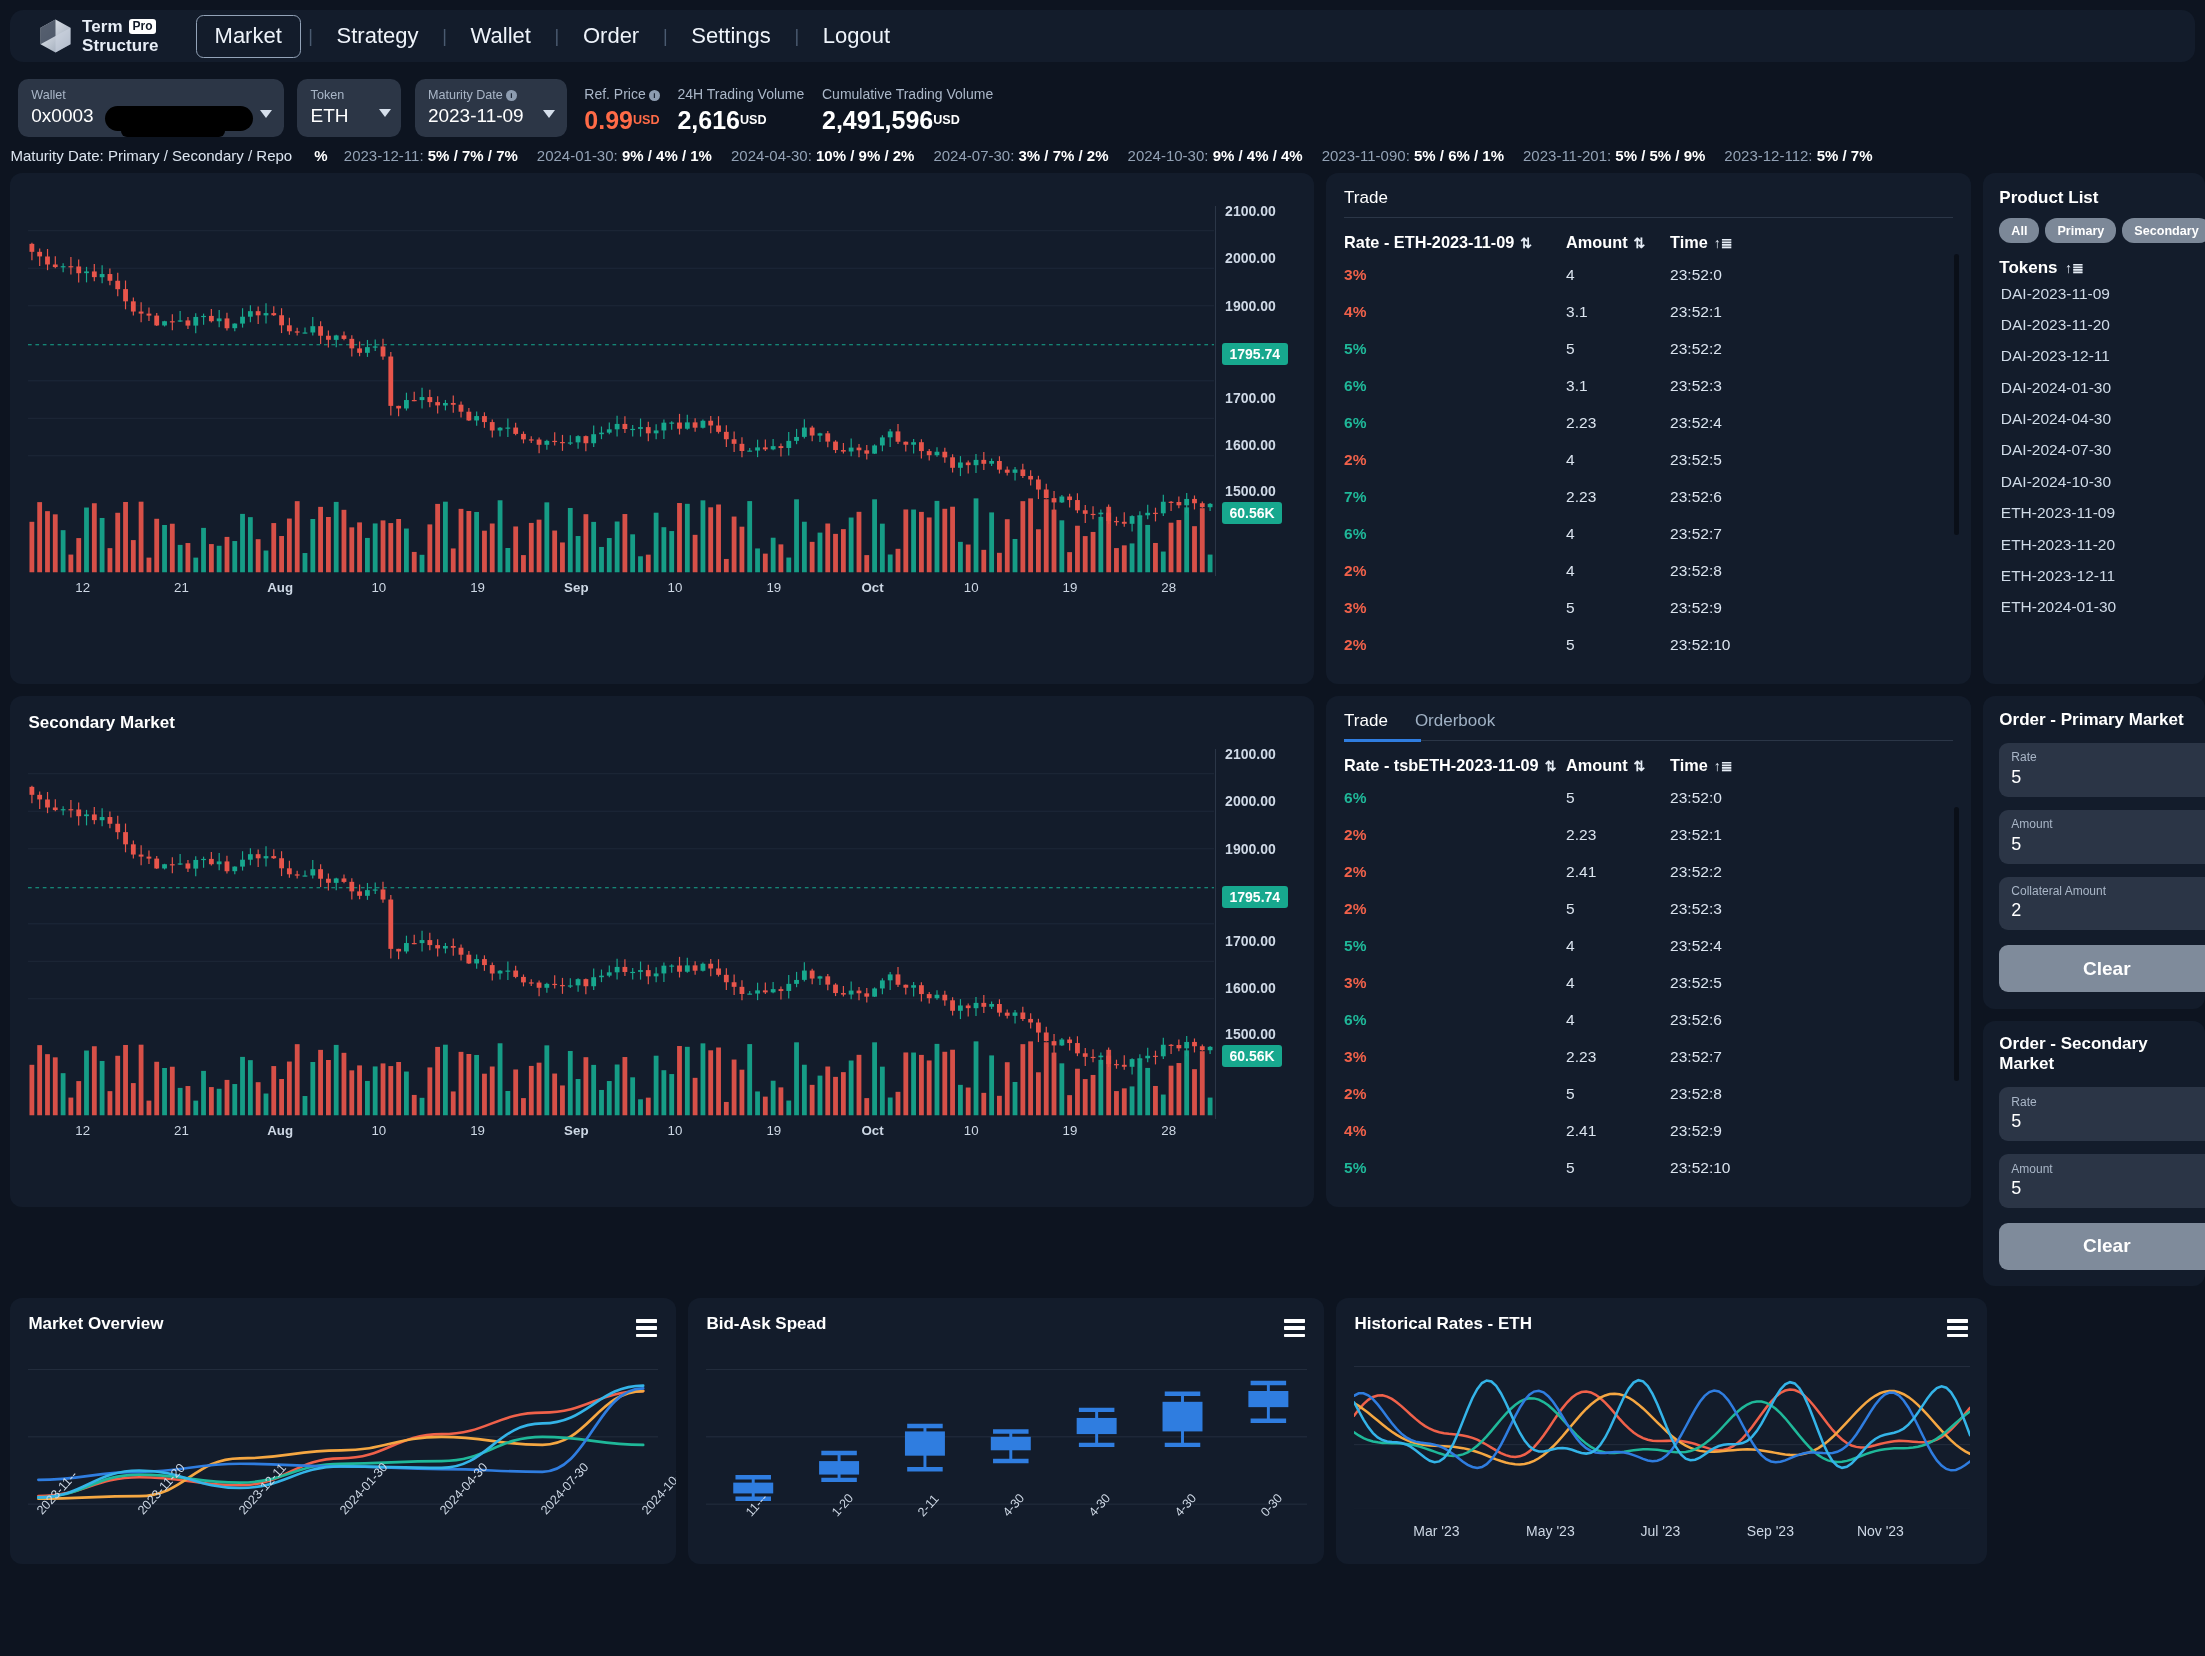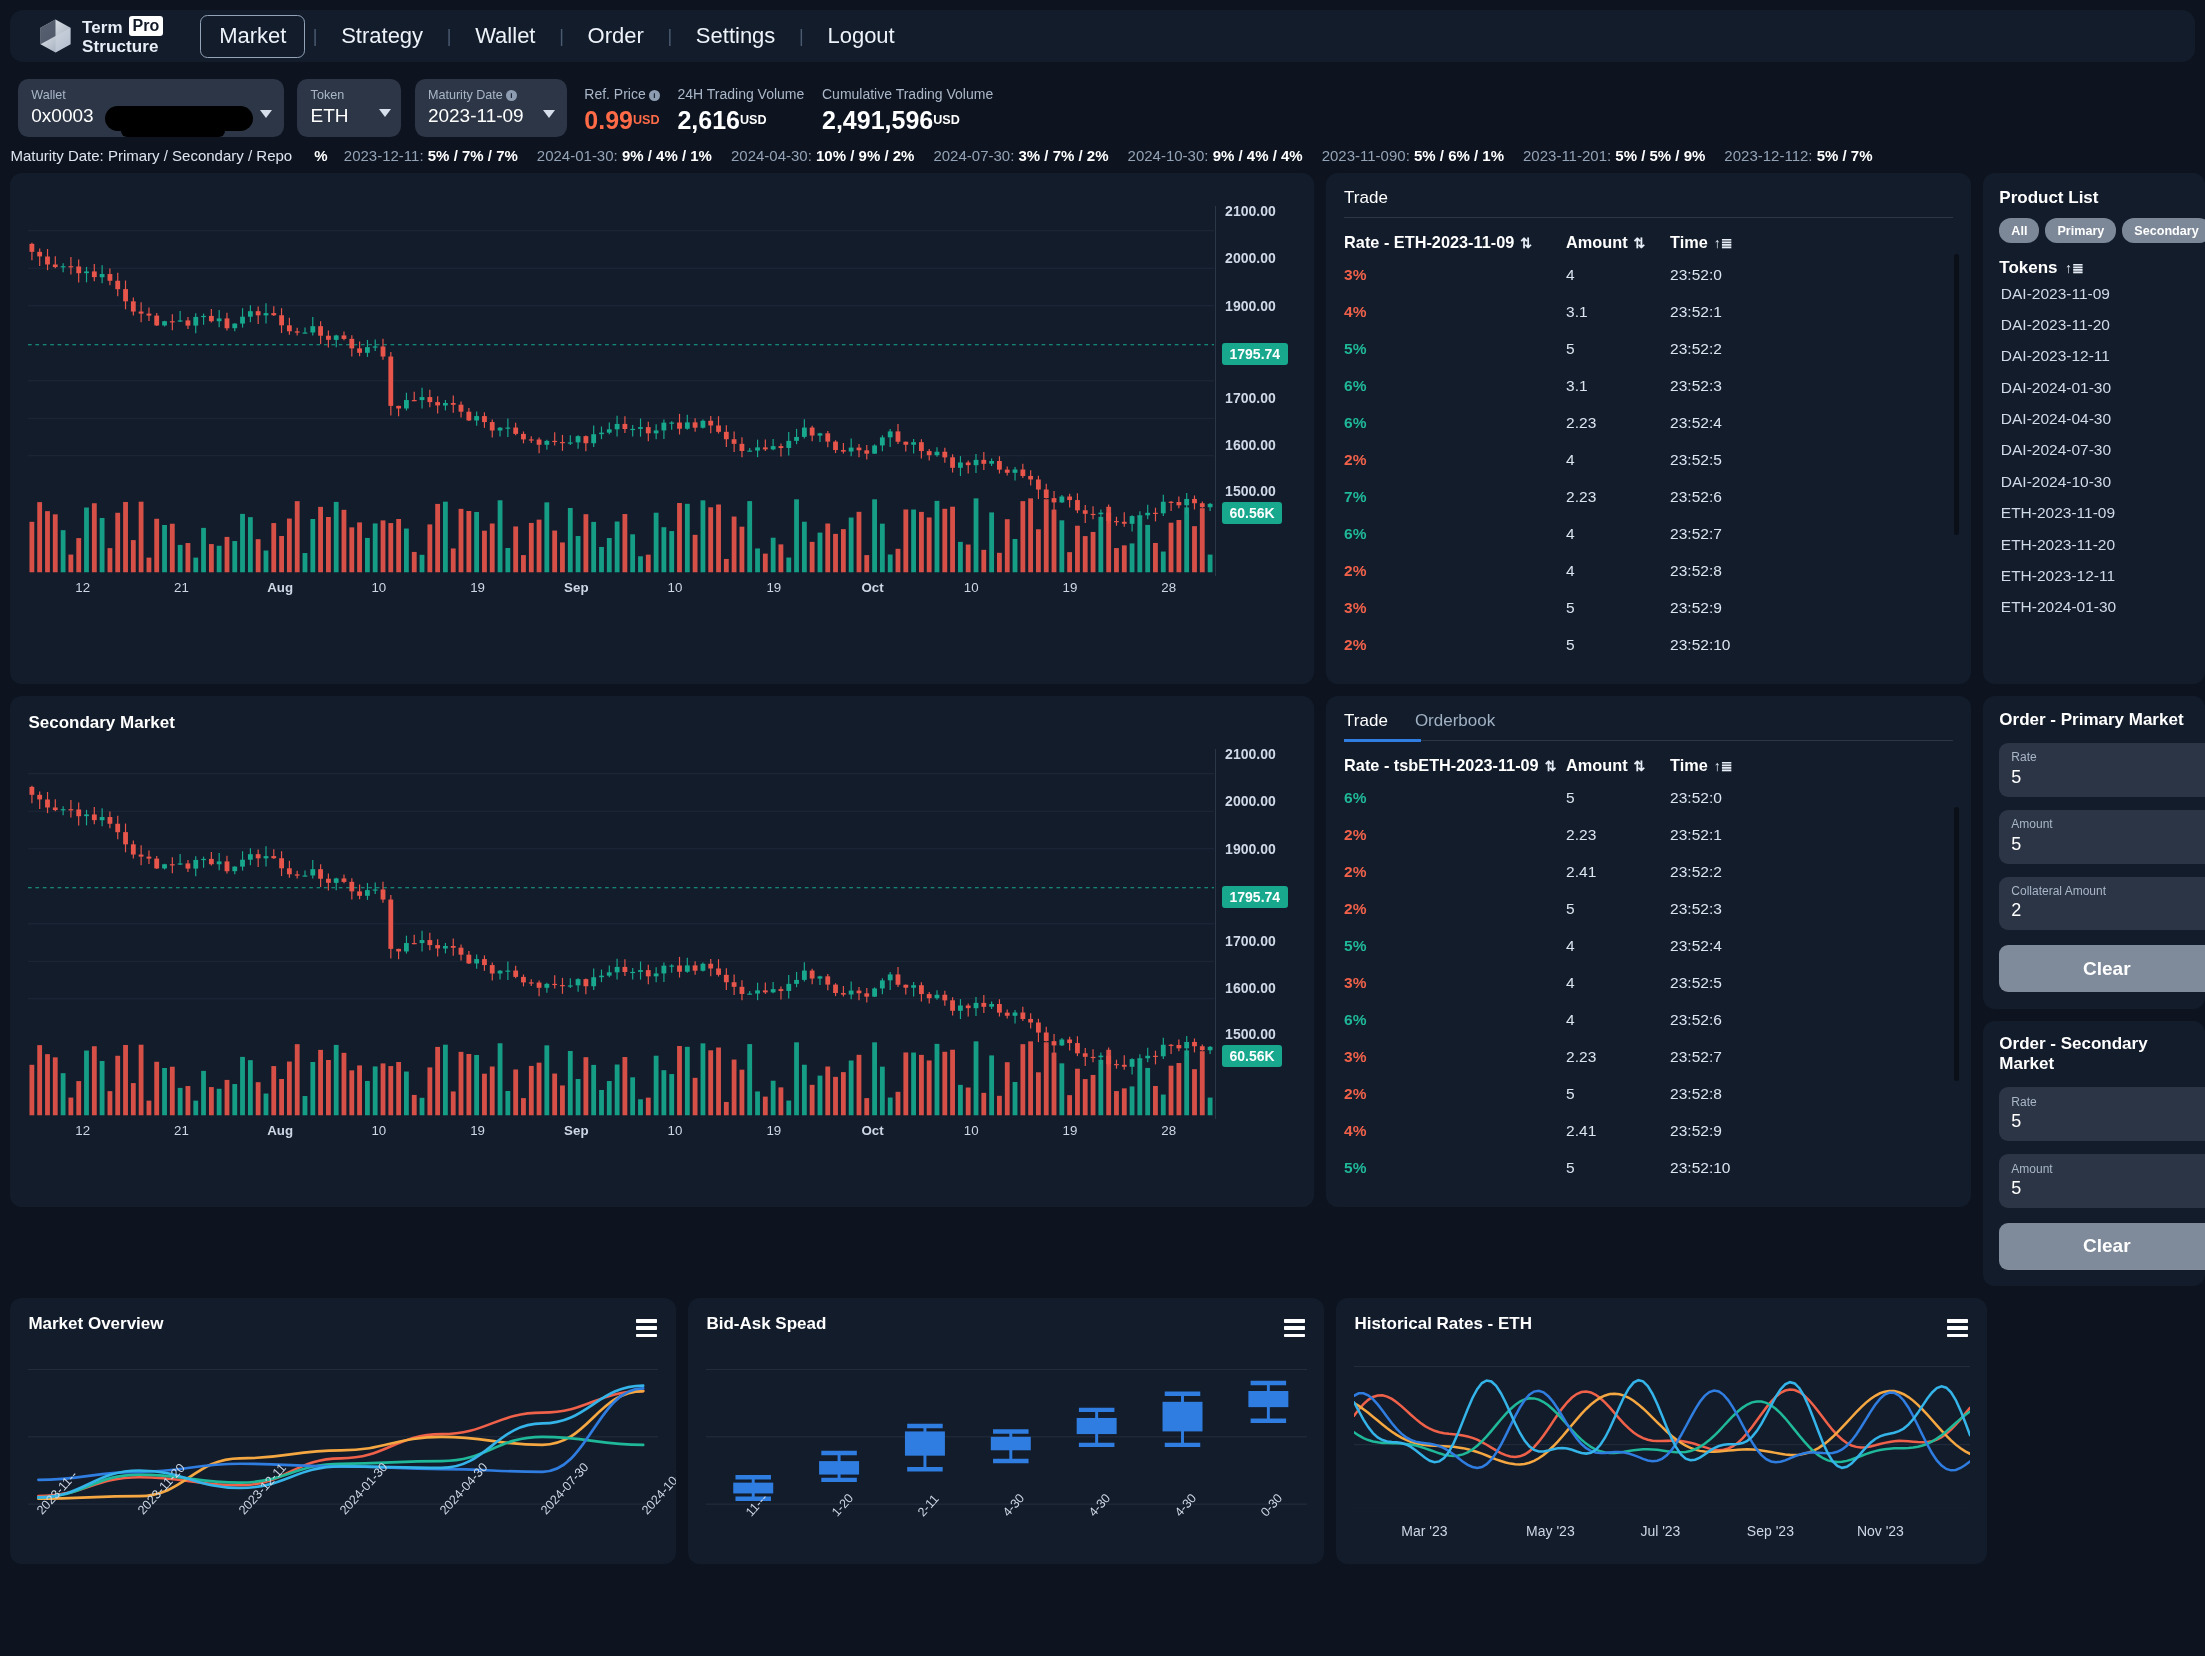--- a/index.html
+++ b/index.html
@@ -19,21 +19,21 @@
     background: #131c2b;
     border-radius: 13.3px;
     display: flex; align-items: center;
     padding: 0 13.3px;
   }
   .brand { display: flex; align-items: center; gap: 10.4px; margin-right: 37px; padding-left: 15px;}
   .logo-cube { width: 33px; height: 36px; position: relative; }
   .brand-text { position: relative; line-height: 1.12; font-size: 17px; font-weight: 700; letter-spacing: 0.1px; }
   .pro-badge {
     display: inline-block; background: #ffffff; color: #121a28;
-    font-size: 16px; font-weight: 700; border-radius: 3px;
+    font-size: 12px; font-weight: 700; border-radius: 3px;
     padding: 0.7px 3.7px; vertical-align: 2.2px; margin-left: 6px;
   }
   .nav-links { display: flex; align-items: center; }
   .nav-item {
     font-size: 22px; color: #eef3fa; padding: 7.4px 16.3px; cursor: pointer;
     white-space: nowrap;
   }
   .nav-item.active {
     border: 1.5px solid #93a3b8; border-radius: 7.4px; padding: 7.4px 18px;
   }
@@ -1571,17 +1571,17 @@
         </div>
       <div class="bchart" id="hist-rates"><svg width="616" height="209" viewBox="0 0 832 282">
             <line x1="0" y1="14" x2="832" y2="14" stroke="#2a3445" stroke-width="1"></line>
             <line x1="0" y1="119.6" x2="832" y2="119.6" stroke="#2a3445" stroke-width="1"></line>
             <line x1="0" y1="206.0" x2="832" y2="206.0" stroke="#44506310" stroke-width="1"></line>
             <path d="M0.0,80.6L6.4,72.1L12.8,64.8L19.2,59.1L25.6,55.2L32.0,53.2L38.4,53.0L44.8,54.7L51.2,57.8L57.6,62.2L64.0,67.5L70.4,73.3L76.8,79.2L83.2,84.8L89.6,90.0L96.0,94.5L102.4,98.1L108.8,100.9L115.2,102.8L121.6,104.1L128.0,105.0L134.4,105.6L140.8,106.2L147.2,107.1L153.6,108.5L160.0,110.4L166.4,112.9L172.8,116.1L179.2,119.7L185.6,123.5L192.0,127.4L198.4,130.9L204.8,133.8L211.2,135.7L217.6,136.3L224.0,135.4L230.4,132.9L236.8,128.7L243.2,122.9L249.6,115.6L256.0,107.2L262.4,98.0L268.8,88.5L275.2,79.0L281.6,70.2L288.0,62.4L294.4,56.0L300.8,51.3L307.2,48.6L313.6,47.8L320.0,49.1L326.4,52.2L332.8,56.9L339.2,62.9L345.6,69.7L352.0,77.0L358.4,84.4L364.8,91.4L371.2,97.7L377.6,103.1L384.0,107.5L390.4,110.8L396.8,113.0L403.2,114.3L409.6,114.8L416.0,114.8L422.4,114.5L428.8,114.3L435.2,114.3L441.6,114.7L448.0,115.6L454.4,116.9L460.8,118.8L467.2,120.9L473.6,123.0L480.0,125.0L486.4,126.4L492.8,127.0L499.2,126.5L505.6,124.8L512.0,121.7L518.4,117.1L524.8,111.1L531.2,103.9L537.6,95.8L544.0,87.1L550.4,78.2L556.8,69.6L563.2,61.7L569.6,55.0L576.0,49.8L582.4,46.5L588.8,45.1L595.2,45.8L601.6,48.6L608.0,53.1L614.4,59.3L620.8,66.7L627.2,74.8L633.6,83.4L640.0,91.8L646.4,99.7L652.8,106.8L659.2,112.7L665.6,117.4L672.0,120.7L678.4,122.6L684.8,123.4L691.2,123.1L697.6,122.0L704.0,120.5L710.4,118.8L716.8,117.2L723.2,115.9L729.6,114.9L736.0,114.5L742.4,114.6L748.8,115.0L755.2,115.6L761.6,116.1L768.0,116.4L774.4,116.1L780.8,114.9L787.2,112.8L793.6,109.5L800.0,105.0L806.4,99.3L812.8,92.7L819.2,85.4L825.6,77.6L832.0,69.8" fill="none" stroke="#f0614a" stroke-width="3.4" stroke-linecap="round"></path>
             <path d="M0.0,63.4L6.4,67.2L12.8,71.7L19.2,76.6L25.6,81.8L32.0,87.1L38.4,92.3L44.8,97.4L51.2,102.1L57.6,106.3L64.0,110.0L70.4,113.1L76.8,115.7L83.2,117.7L89.6,119.2L96.0,120.2L102.4,120.8L108.8,121.2L115.2,121.5L121.6,121.7L128.0,122.0L134.4,122.5L140.8,123.3L147.2,124.3L153.6,125.7L160.0,127.4L166.4,129.5L172.8,131.8L179.2,134.3L185.6,136.9L192.0,139.4L198.4,141.7L204.8,143.7L211.2,145.2L217.6,146.1L224.0,146.3L230.4,145.6L236.8,144.0L243.2,141.5L249.6,138.0L256.0,133.5L262.4,128.2L268.8,122.1L275.2,115.4L281.6,108.2L288.0,100.6L294.4,93.0L300.8,85.4L307.2,78.1L313.6,71.4L320.0,65.4L326.4,60.2L332.8,56.1L339.2,53.1L345.6,51.3L352.0,50.8L358.4,51.5L364.8,53.3L371.2,56.3L377.6,60.3L384.0,65.2L390.4,70.7L396.8,76.7L403.2,83.0L409.6,89.4L416.0,95.7L422.4,101.8L428.8,107.5L435.2,112.6L441.6,117.1L448.0,120.9L454.4,124.0L460.8,126.3L467.2,128.0L473.6,128.9L480.0,129.3L486.4,129.3L492.8,128.9L499.2,128.3L505.6,127.6L512.0,127.0L518.4,126.4L524.8,126.0L531.2,125.9L537.6,126.1L544.0,126.6L550.4,127.4L556.8,128.4L563.2,129.5L569.6,130.7L576.0,131.8L582.4,132.8L588.8,133.4L595.2,133.5L601.6,133.1L608.0,132.0L614.4,130.2L620.8,127.6L627.2,124.2L633.6,119.9L640.0,115.0L646.4,109.3L652.8,103.1L659.2,96.4L665.6,89.5L672.0,82.6L678.4,75.7L684.8,69.2L691.2,63.2L697.6,58.0L704.0,53.6L710.4,50.2L716.8,48.0L723.2,47.0L729.6,47.3L736.0,48.8L742.4,51.5L748.8,55.3L755.2,60.1L761.6,65.8L768.0,72.2L774.4,79.1L780.8,86.3L787.2,93.5L793.6,100.7L800.0,107.5L806.4,113.8L812.8,119.6L819.2,124.5L825.6,128.7L832.0,131.9" fill="none" stroke="#f5a742" stroke-width="3.4" stroke-linecap="round"></path>
             <path d="M0.0,103.0L6.4,107.2L12.8,110.7L19.2,113.4L25.6,115.3L32.0,116.5L38.4,117.2L44.8,117.5L51.2,117.7L57.6,117.8L64.0,118.0L70.4,118.6L76.8,119.5L83.2,120.8L89.6,122.5L96.0,124.6L102.4,126.8L108.8,129.1L115.2,131.3L121.6,133.1L128.0,134.3L134.4,134.8L140.8,134.3L147.2,132.7L153.6,130.0L160.0,126.1L166.4,121.1L172.8,115.1L179.2,108.3L185.6,100.9L192.0,93.3L198.4,85.6L204.8,78.4L211.2,71.7L217.6,66.1L224.0,61.6L230.4,58.6L236.8,57.0L243.2,57.1L249.6,58.8L256.0,62.0L262.4,66.5L268.8,72.1L275.2,78.5L281.6,85.5L288.0,92.7L294.4,99.8L300.8,106.6L307.2,112.8L313.6,118.2L320.0,122.7L326.4,126.2L332.8,128.6L339.2,130.1L345.6,130.7L352.0,130.7L358.4,130.1L364.8,129.2L371.2,128.1L377.6,127.1L384.0,126.4L390.4,125.9L396.8,125.8L403.2,126.0L409.6,126.6L416.0,127.5L422.4,128.4L428.8,129.2L435.2,129.8L441.6,129.9L448.0,129.4L454.4,128.1L460.8,125.8L467.2,122.6L473.6,118.5L480.0,113.4L486.4,107.6L492.8,101.2L499.2,94.4L505.6,87.6L512.0,80.9L518.4,74.8L524.8,69.6L531.2,65.4L537.6,62.5L544.0,61.2L550.4,61.3L556.8,63.1L563.2,66.4L569.6,71.2L576.0,77.1L582.4,84.0L588.8,91.6L595.2,99.6L601.6,107.5L608.0,115.2L614.4,122.3L620.8,128.6L627.2,133.8L633.6,137.9L640.0,140.8L646.4,142.5L652.8,143.1L659.2,142.7L665.6,141.5L672.0,139.6L678.4,137.3L684.8,134.9L691.2,132.4L697.6,130.2L704.0,128.3L710.4,126.7L716.8,125.7L723.2,125.0L729.6,124.6L736.0,124.4L742.4,124.3L748.8,124.0L755.2,123.5L761.6,122.4L768.0,120.8L774.4,118.4L780.8,115.3L787.2,111.4L793.6,106.8L800.0,101.7L806.4,96.1L812.8,90.4L819.2,84.8L825.6,79.5L832.0,74.9" fill="none" stroke="#1fb899" stroke-width="3.4" stroke-linecap="round"></path>
             <path d="M0.0,53.6L6.4,50.3L12.8,50.2L19.2,52.9L25.6,58.1L32.0,65.2L38.4,73.5L44.8,82.2L51.2,90.6L57.6,98.3L64.0,104.7L70.4,109.7L76.8,113.2L83.2,115.5L89.6,116.8L96.0,117.6L102.4,118.4L108.8,119.6L115.2,121.5L121.6,124.4L128.0,128.2L134.4,132.7L140.8,137.7L147.2,142.6L153.6,146.9L160.0,149.8L166.4,151.0L172.8,149.8L179.2,146.0L185.6,139.6L192.0,130.7L198.4,119.8L204.8,107.4L211.2,94.3L217.6,81.4L224.0,69.6L230.4,59.6L236.8,52.2L243.2,47.9L249.6,46.8L256.0,49.0L262.4,54.1L268.8,61.7L275.2,71.1L281.6,81.5L288.0,92.2L294.4,102.4L300.8,111.4L307.2,118.8L313.6,124.4L320.0,128.1L326.4,130.2L332.8,130.9L339.2,130.7L345.6,130.1L352.0,129.5L358.4,129.4L364.8,130.1L371.2,131.5L377.6,133.7L384.0,136.2L390.4,138.8L396.8,140.9L403.2,141.9L409.6,141.3L416.0,138.7L422.4,134.0L428.8,127.0L435.2,117.9L441.6,107.2L448.0,95.4L454.4,83.4L460.8,71.9L467.2,61.7L473.6,53.7L480.0,48.5L486.4,46.5L492.8,47.8L499.2,52.3L505.6,59.8L512.0,69.5L518.4,80.9L524.8,93.1L531.2,105.1L537.6,116.3L544.0,126.0L550.4,133.7L556.8,139.1L563.2,142.3L569.6,143.4L576.0,142.7L582.4,140.8L588.8,138.2L595.2,135.5L601.6,133.1L608.0,131.3L614.4,130.3L620.8,130.1L627.2,130.4L633.6,131.0L640.0,131.3L646.4,130.9L652.8,129.3L659.2,126.1L665.6,121.1L672.0,114.3L678.4,105.9L684.8,96.1L691.2,85.7L697.6,75.3L704.0,65.8L710.4,57.8L716.8,52.1L723.2,49.3L729.6,49.6L736.0,53.2L742.4,59.9L748.8,69.4L755.2,80.9L761.6,93.7L768.0,106.9L774.4,119.7L780.8,131.2L787.2,140.8L793.6,147.9L800.0,152.4L806.4,154.3L812.8,153.7L819.2,151.1L825.6,147.1L832.0,142.2" fill="none" stroke="#2f7de0" stroke-width="3.4" stroke-linecap="round"></path>
             <path d="M0.0,62.3L6.4,74.1L12.8,85.7L19.2,95.9L25.6,104.0L32.0,109.9L38.4,113.4L44.8,115.2L51.2,115.9L57.6,116.4L64.0,117.3L70.4,119.3L76.8,122.6L83.2,127.1L89.6,132.2L96.0,137.3L102.4,141.3L108.8,143.2L115.2,142.2L121.6,137.7L128.0,129.5L134.4,117.8L140.8,103.5L147.2,87.5L153.6,71.4L160.0,56.6L166.4,44.6L172.8,36.4L179.2,32.9L185.6,34.3L192.0,40.2L198.4,50.1L204.8,62.7L211.2,76.7L217.6,90.8L224.0,103.5L230.4,114.1L236.8,121.8L243.2,126.6L249.6,128.7L256.0,128.7L262.4,127.4L268.8,125.7L275.2,124.4L281.6,124.0L288.0,124.8L294.4,126.5L300.8,128.8L307.2,130.8L313.6,131.7L320.0,130.6L326.4,126.7L332.8,119.8L339.2,109.9L345.6,97.4L352.0,83.2L358.4,68.6L364.8,54.9L371.2,43.6L377.6,35.8L384.0,32.5L390.4,34.1L396.8,40.5L403.2,51.0L409.6,64.7L416.0,80.3L422.4,96.1L428.8,110.9L435.2,123.4L441.6,132.7L448.0,138.5L454.4,140.7L460.8,140.0L467.2,137.1L473.6,132.8L480.0,128.3L486.4,124.3L492.8,121.4L499.2,119.7L505.6,119.0L512.0,118.9L518.4,118.7L524.8,117.4L531.2,114.4L537.6,109.1L544.0,101.3L550.4,91.2L556.8,79.5L563.2,67.0L569.6,55.1L576.0,45.1L582.4,38.1L588.8,35.2L595.2,36.9L601.6,43.4L608.0,54.1L614.4,68.3L620.8,84.6L627.2,101.5L633.6,117.6L640.0,131.4L646.4,141.9L652.8,148.4L659.2,150.9L665.6,149.5L672.0,145.1L678.4,138.5L684.8,131.0L691.2,123.6L697.6,117.1L704.0,111.9L710.4,108.4L716.8,106.2L723.2,104.8L729.6,103.4L736.0,101.3L742.4,97.9L748.8,92.6L755.2,85.4L761.6,76.6L768.0,66.9L774.4,57.4L780.8,49.1L787.2,43.2L793.6,40.9L800.0,42.7L806.4,48.9L812.8,59.4L819.2,73.3L825.6,89.6L832.0,106.8" fill="none" stroke="#34b4e8" stroke-width="3.4" stroke-linecap="round"></path>
-          </svg><div class="bx-label-h" style="left: 70px; top: 167px;">Mar '23</div><div class="bx-label-h" style="left: 196px; top: 167px;">May '23</div><div class="bx-label-h" style="left: 306px; top: 167px;">Jul '23</div><div class="bx-label-h" style="left: 416px; top: 167px;">Sep '23</div><div class="bx-label-h" style="left: 526px; top: 167px;">Nov '23</div></div>
+          </svg><div class="bx-label-h" style="left: 82px; top: 167px;">Mar '23</div><div class="bx-label-h" style="left: 196px; top: 167px;">May '23</div><div class="bx-label-h" style="left: 306px; top: 167px;">Jul '23</div><div class="bx-label-h" style="left: 416px; top: 167px;">Sep '23</div><div class="bx-label-h" style="left: 526px; top: 167px;">Nov '23</div></div>
     </div>
   </div>
 </div>
 
 
 </body></html>

